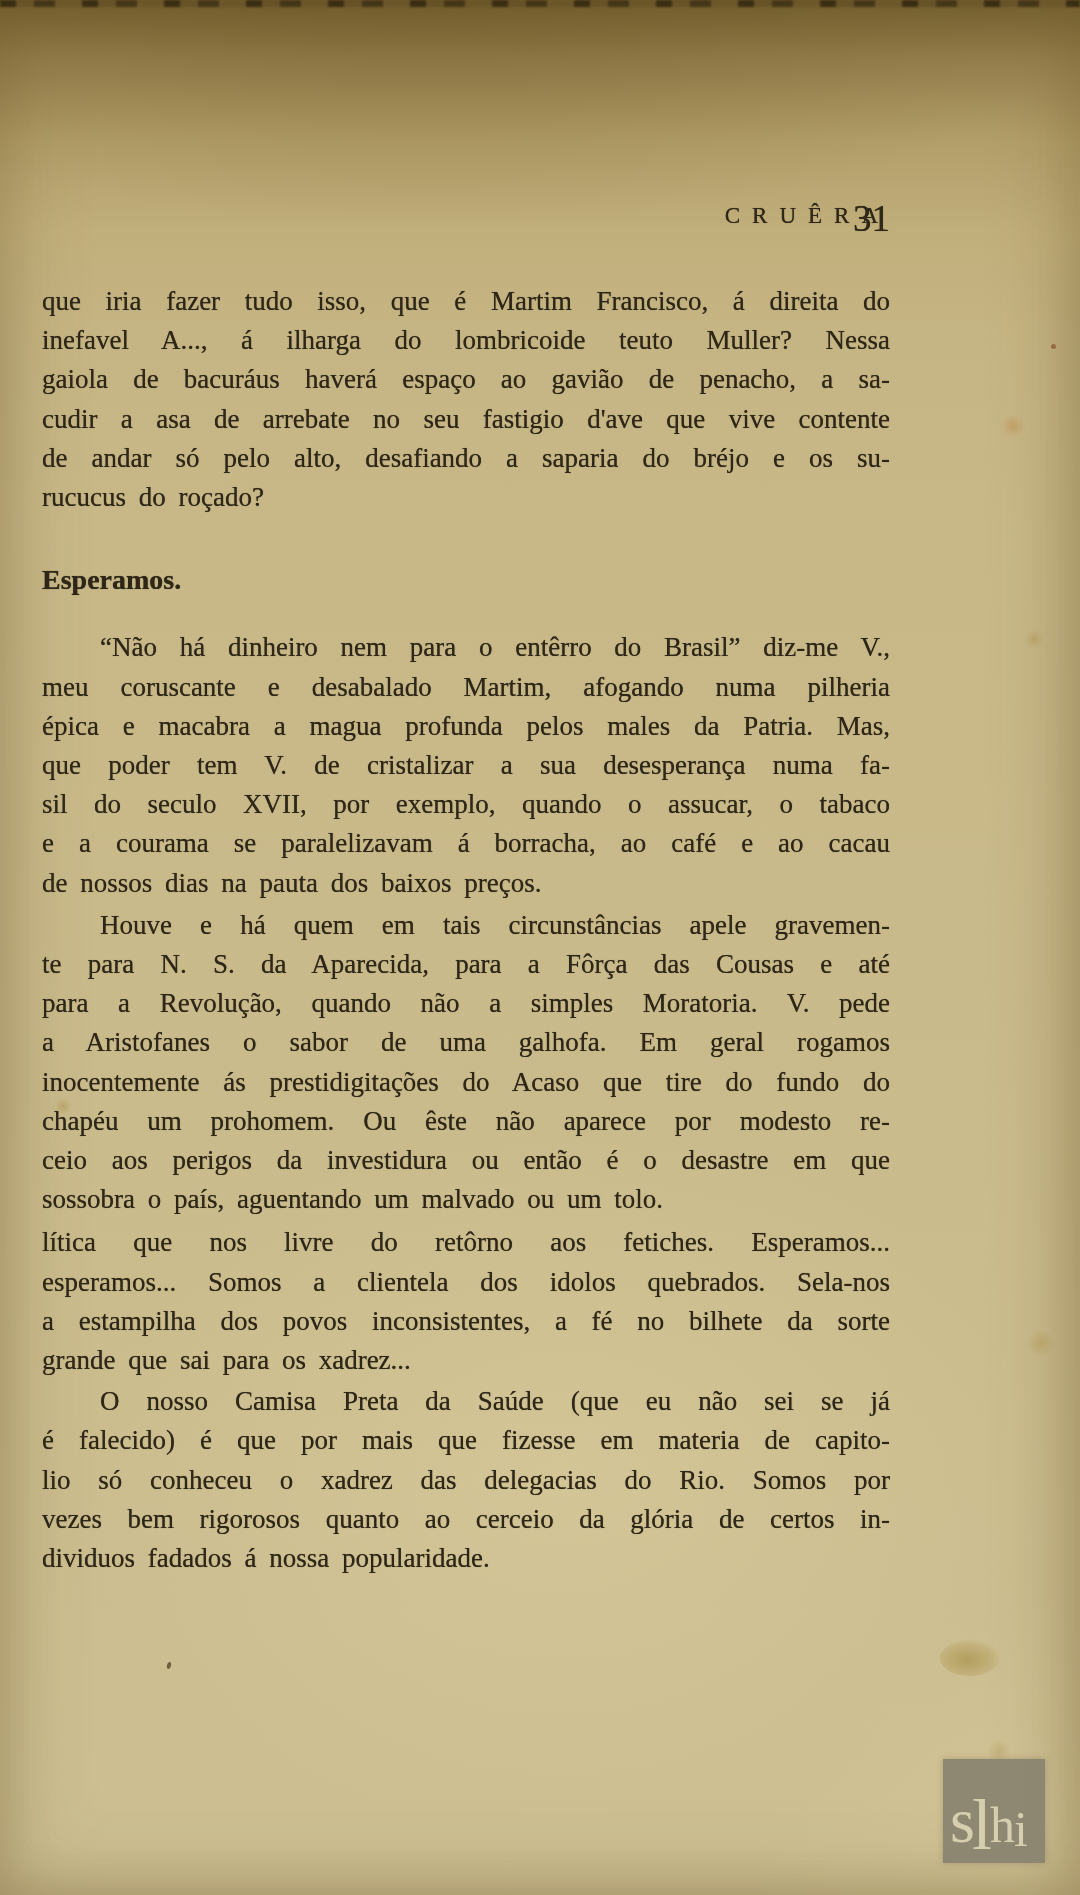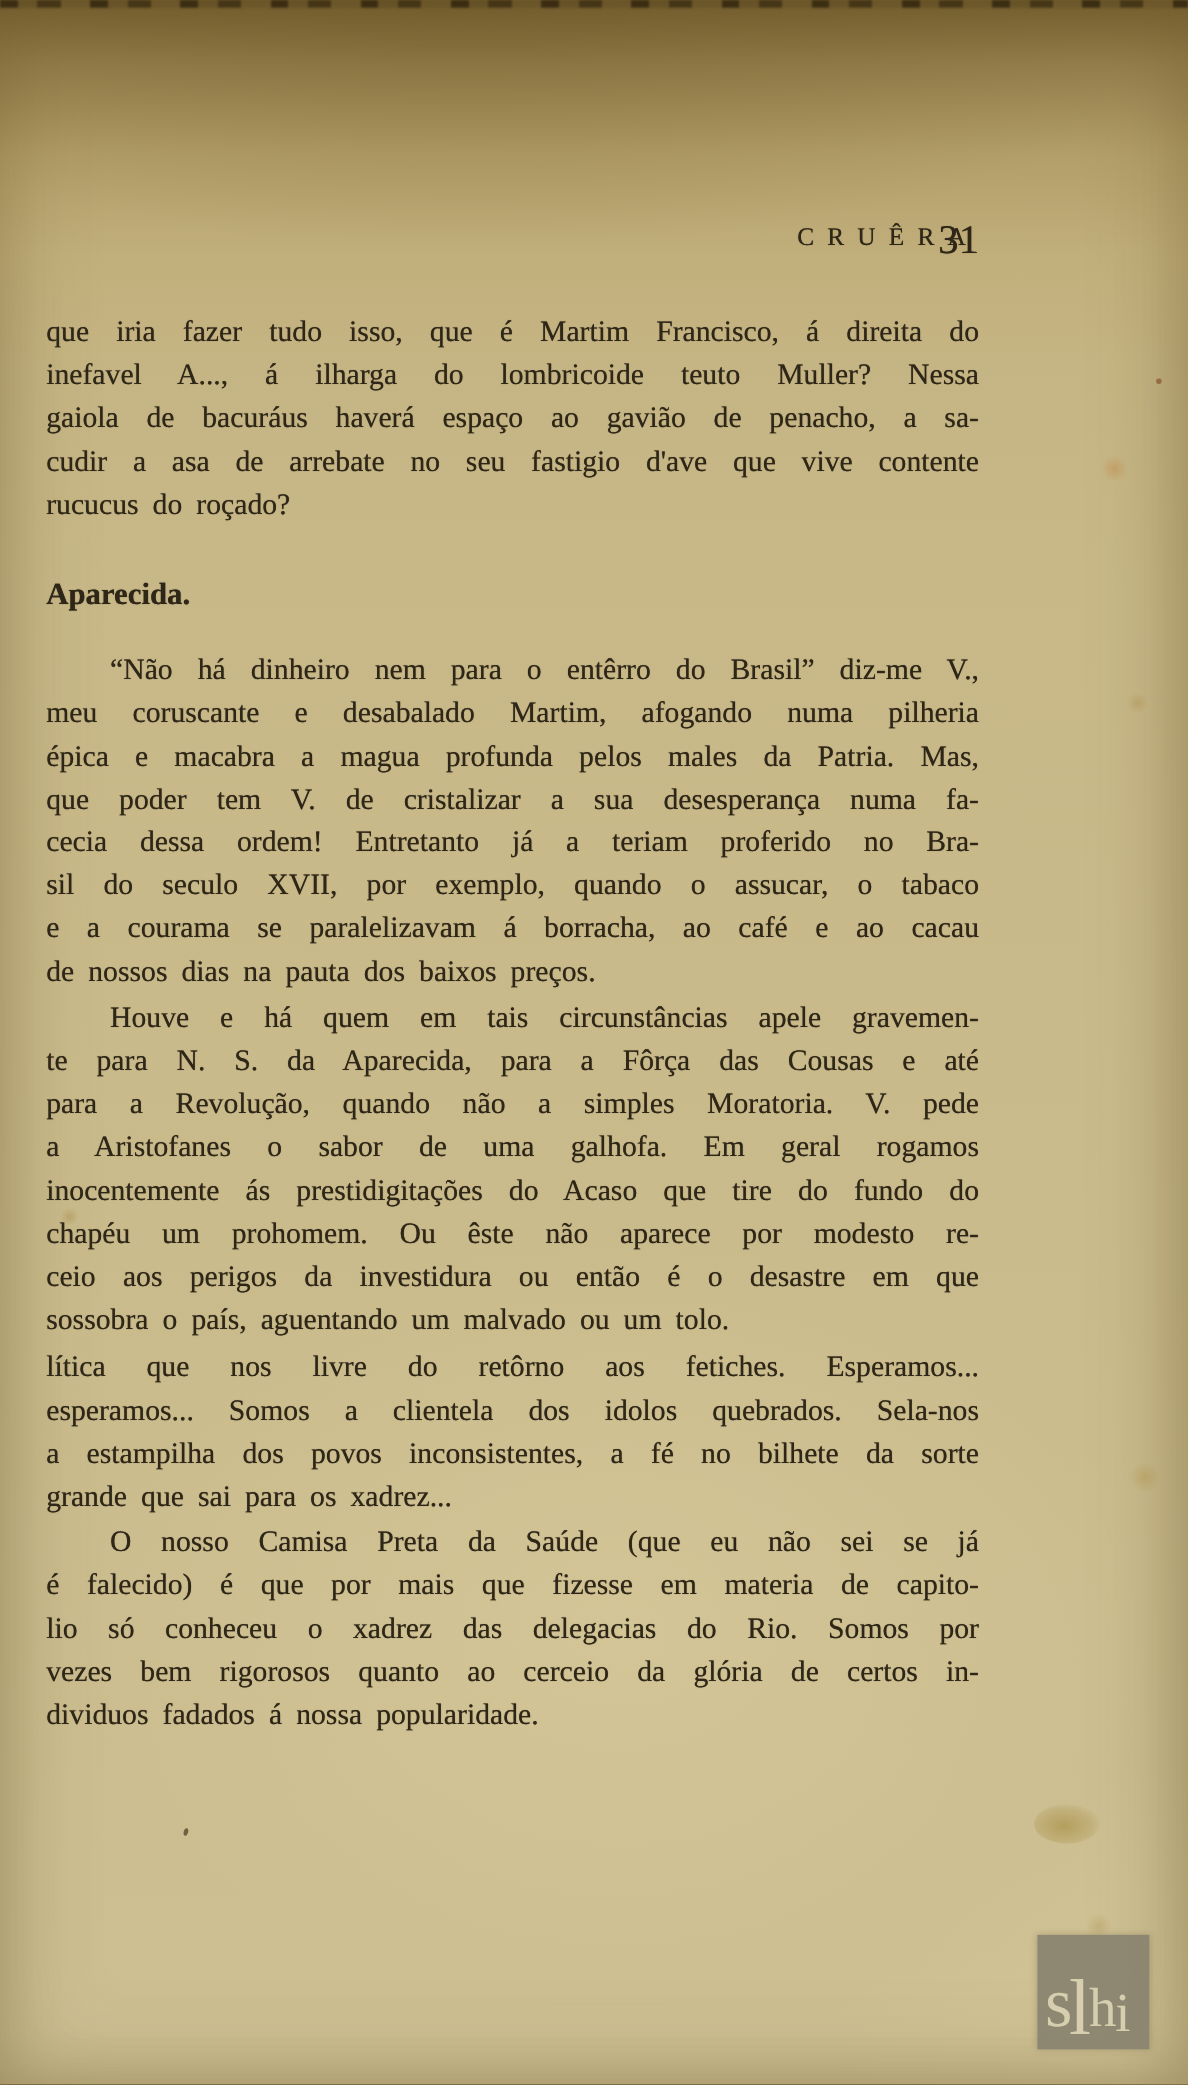--- a/index.html
+++ b/index.html
@@ -135,31 +135,31 @@
     <span class="running-title">CRUÊRA</span>
     <span class="page-number">31</span>
   </header>
 
   <main class="textblock">
     <section class="para p1">
       <div class="line">que iria fazer tudo isso, que é Martim Francisco, á direita do</div>
       <div class="line">inefavel A..., á ilharga do lombricoide teuto Muller? Nessa</div>
       <div class="line">gaiola de bacuráus haverá espaço ao gavião de penacho, a sa-</div>
       <div class="line">cudir a asa de arrebate no seu fastigio d'ave que vive contente</div>
+      <div class="line">de andar só pelo alto, desafiando a saparia do bréjo e os su-</div>
       <div class="line end">rucucus do roçado?</div>
     </section>
 
-    <h2 class="heading">Aparecida.</h2>
+    <h2 class="heading">Esperamos.</h2>
 
     <section class="para p2">
       <div class="line indent">“Não há dinheiro nem para o entêrro do Brasil” diz-me V.,</div>
       <div class="line">meu coruscante e desabalado Martim, afogando numa pilheria</div>
       <div class="line">épica e macabra a magua profunda pelos males da Patria. Mas,</div>
       <div class="line">que poder tem V. de cristalizar a sua desesperança numa fa-</div>
-      <div class="line">cecia dessa ordem! Entretanto já a teriam proferido no Bra-</div>
       <div class="line">sil do seculo XVII, por exemplo, quando o assucar, o tabaco</div>
       <div class="line">e a courama se paralelizavam á borracha, ao café e ao cacau</div>
       <div class="line end">de nossos dias na pauta dos baixos preços.</div>
     </section>
 
     <section class="para p3">
       <div class="line indent">Houve e há quem em tais circunstâncias apele gravemen-</div>
       <div class="line">te para N. S. da Aparecida, para a Fôrça das Cousas e até</div>
       <div class="line">para a Revolução, quando não a simples Moratoria. V. pede</div>
       <div class="line">a Aristofanes o sabor de uma galhofa. Em geral rogamos</div>

